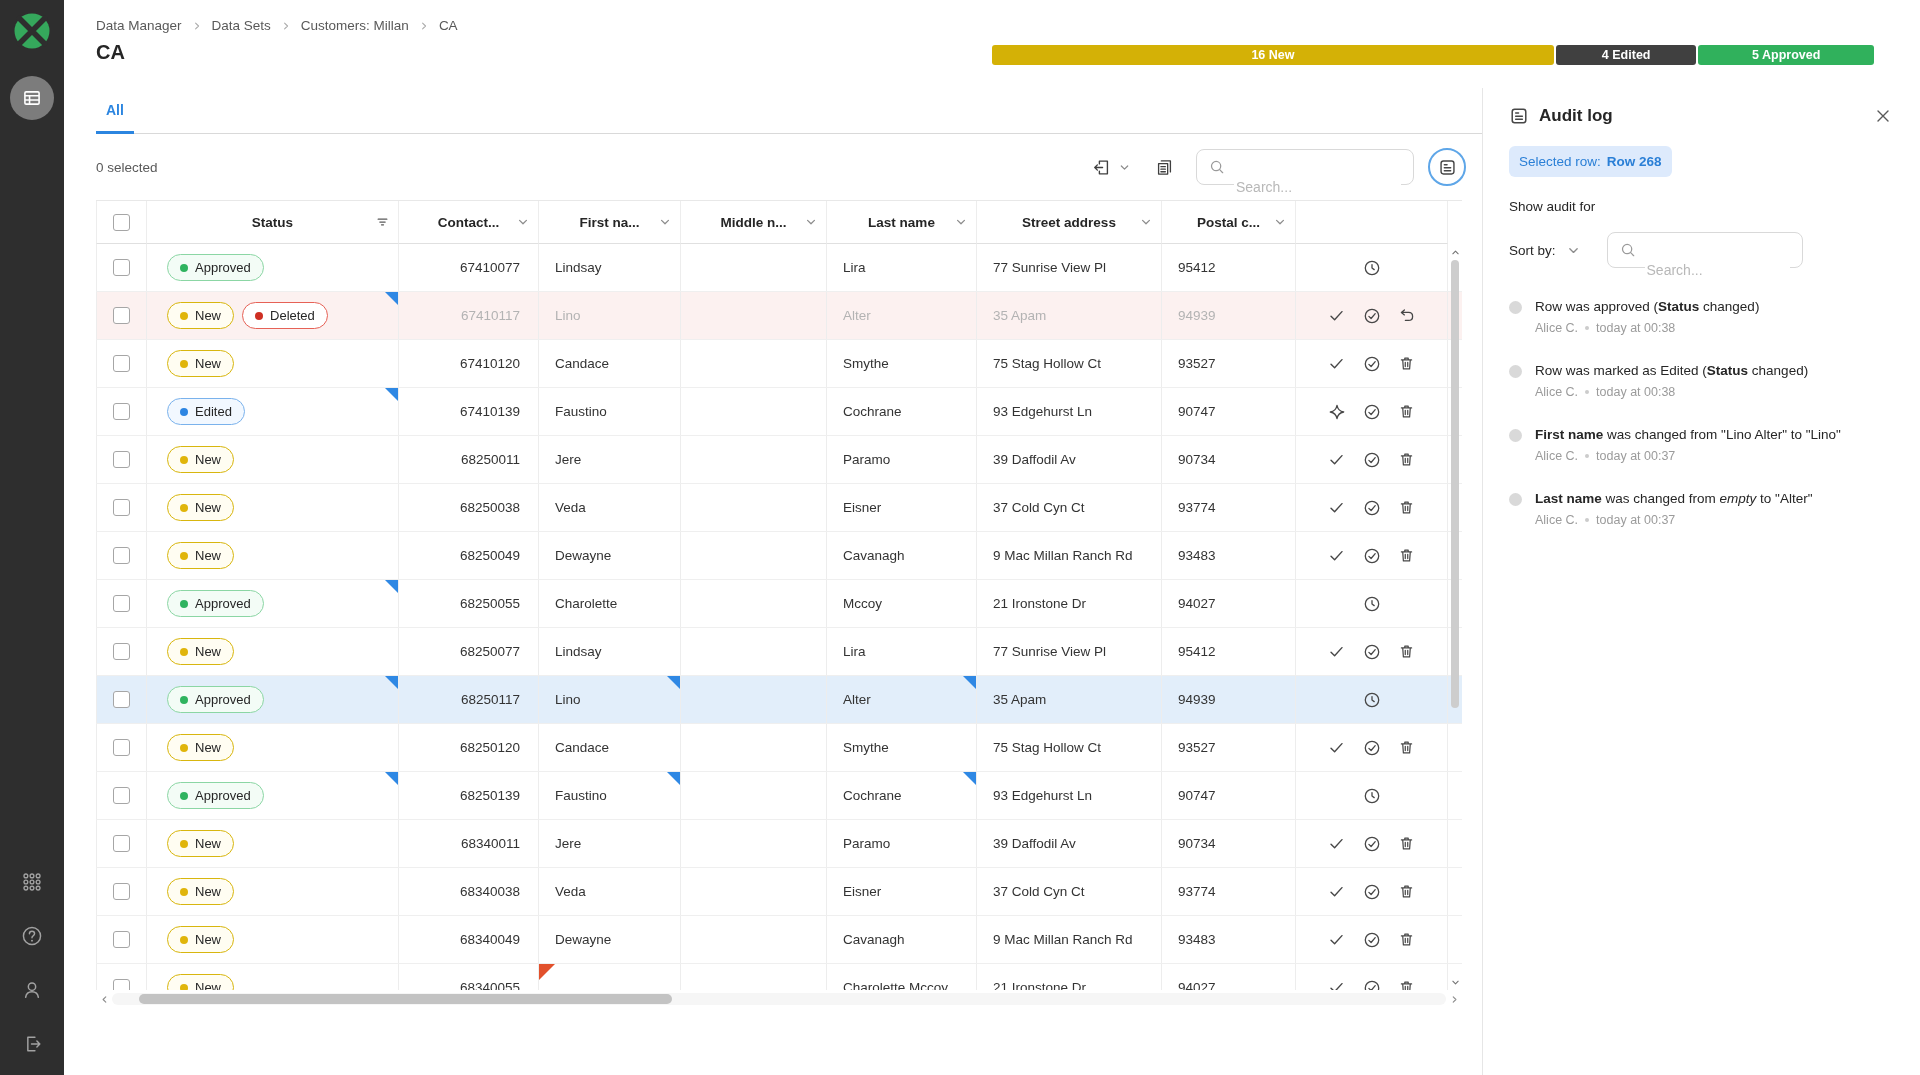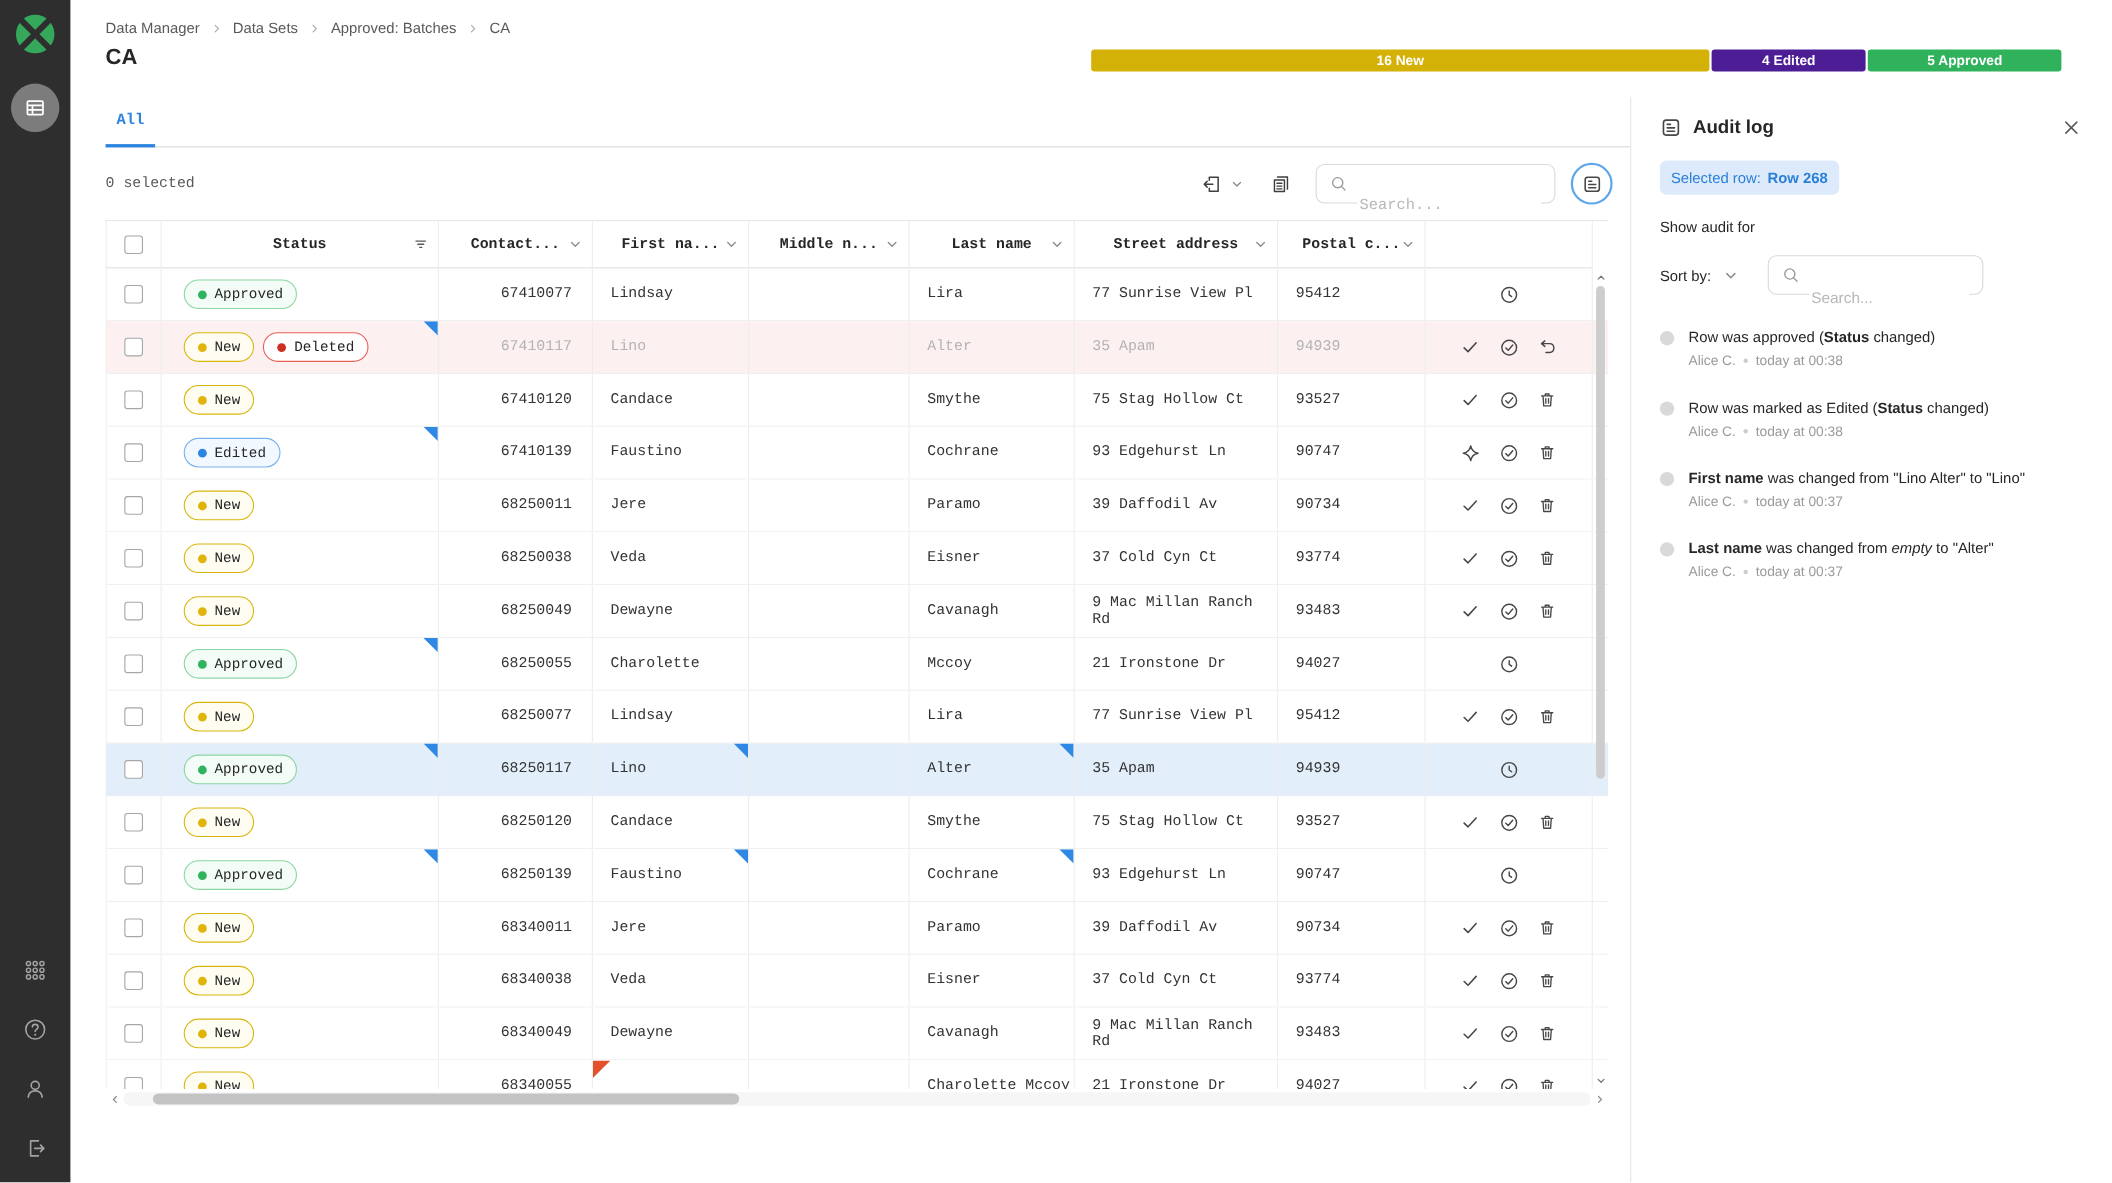--- a/index.html
+++ b/index.html
@@ -23,21 +23,21 @@
   .main-col { flex:1; display:flex; flex-direction:column; min-width:0; }
   .topbar { height:88px; position:relative; padding:18px 0 0 32px; flex:none; }
   .breadcrumb { display:flex; align-items:center; gap:9px; font-size:13.5px; color:#595959; }
   .crumb-sep { color:#ababab; display:flex; }
   .page-title { font-size:20px; font-weight:bold; color:#262626; margin-top:8px; }
   .progress { position:absolute; top:45px; right:46px; width:882px; height:20px; display:flex; gap:2px; }
   .progress .seg { display:flex; align-items:center; justify-content:center; color:#fff;
                    font-weight:bold; font-size:12.5px; border-radius:3px; }
 
   .content-row { flex:1; display:flex; min-height:0; }
-  .main { flex:1; min-width:0; padding-left:32px; display:flex; flex-direction:column;font-family:Liberation Mono, monospace; }
+  .main { flex:1; min-width:0; padding-left:32px; display:flex; flex-direction:column; }
 
   
   .tabs-row { height:46px; display:flex; align-items:stretch; justify-content:space-between;
               border-bottom:1px solid #d9d9d9; padding-right:16px; flex:none; }
   .tab-all { display:flex; align-items:center; padding:0 10px; margin-bottom:-1px;
              color:#2b85e0; font-weight:bold; font-size:14px; border-bottom:3px solid #2b85e0; cursor:pointer; }
   .filters { display:flex; align-items:center; gap:30px; }
   .filter-btn { display:flex; align-items:center; gap:8px; color:#474747; font-weight:bold;
                 font-size:13.5px; cursor:pointer; }
 
@@ -200,32 +200,32 @@
             <svg width="12" height="12" viewBox="0 0 18 18">
               <path d="M6.9 4.6 11.3 9l-4.4 4.4" stroke="#ababab" stroke-width="1.6" fill="none" stroke-linecap="round" stroke-linejoin="round"></path>
             </svg>
           </span>
           <span>Data Sets</span>
           <span class="crumb-sep">
             <svg width="12" height="12" viewBox="0 0 18 18">
               <path d="M6.9 4.6 11.3 9l-4.4 4.4" stroke="#ababab" stroke-width="1.6" fill="none" stroke-linecap="round" stroke-linejoin="round"></path>
             </svg>
           </span>
-          <span>Approved: Batches</span>
+          <span>Customers: Millan</span>
           <span class="crumb-sep">
             <svg width="12" height="12" viewBox="0 0 18 18">
               <path d="M6.9 4.6 11.3 9l-4.4 4.4" stroke="#ababab" stroke-width="1.6" fill="none" stroke-linecap="round" stroke-linejoin="round"></path>
             </svg>
           </span>
           <span>CA</span>
         </nav>
       <div class="page-title">CA</div>
       <div class="progress" id="statusbar">
           <span class="seg" style="flex:16;background:#d4b106">16 New</span>
-          <span class="seg" style="flex:4;background:#4c1d95">4 Edited</span>
+          <span class="seg" style="flex:4;background:#404040">4 Edited</span>
           <span class="seg" style="flex:5;background:#30b15c">5 Approved</span>
         </div>
     </header>
 
     <div class="content-row">
       <section class="main">
 
         <div class="tabs-row">
           <div class="tab-all">All</div>
         </div>

